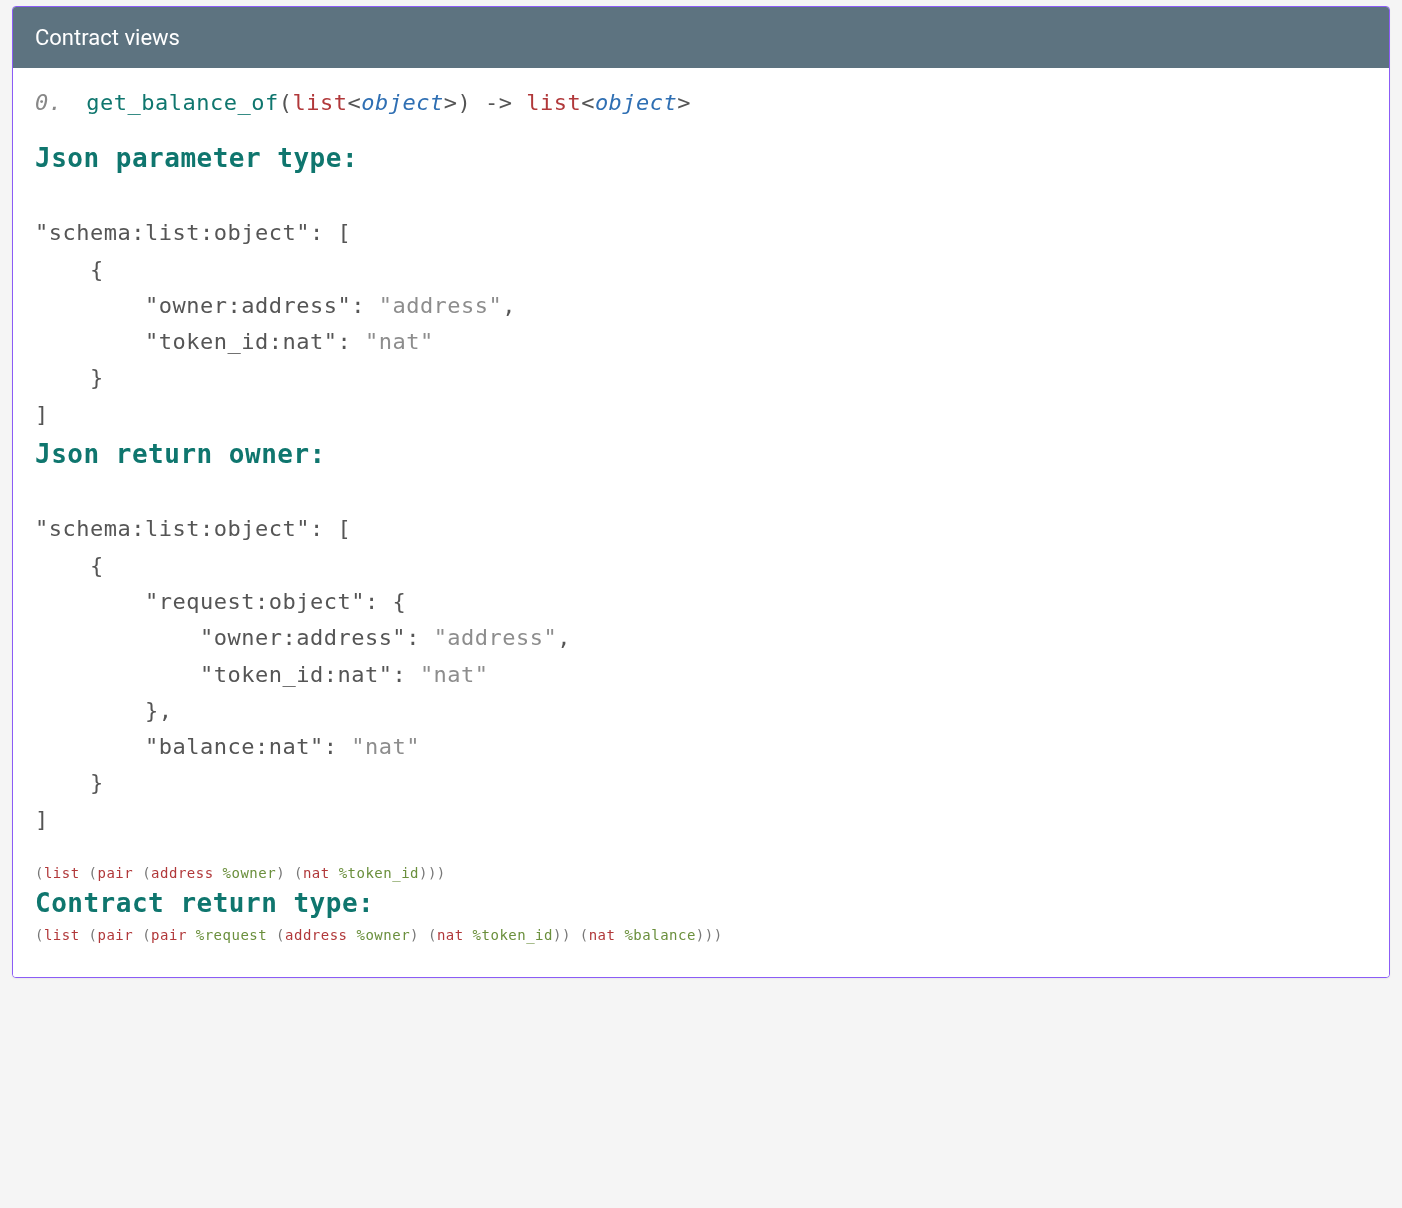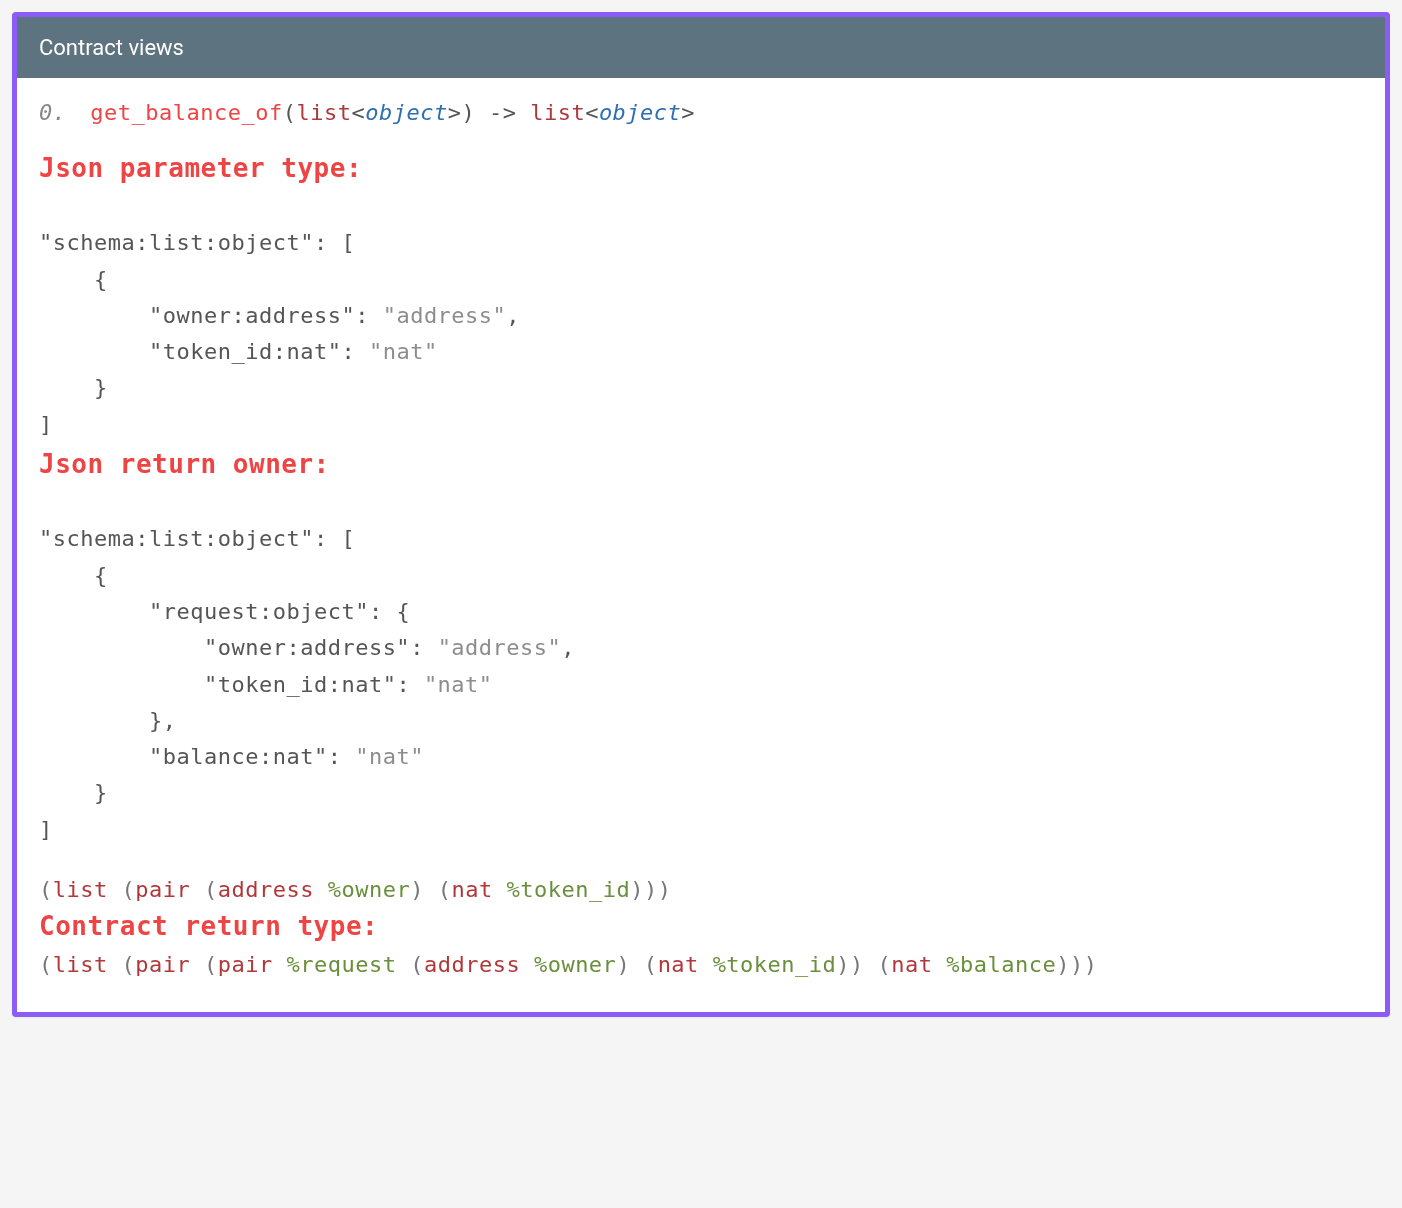--- a/index.html
+++ b/index.html
@@ -4,23 +4,23 @@
 <style>
   * { box-sizing: border-box; margin: 0; padding: 0; }
   body {
     background: #f5f5f5;
     font-family: ui-monospace, "SFMono-Regular", "Menlo", "Consolas", monospace;
     padding: 0;
     width: 1402px;
   }
   .card {
     background: #ffffff;
-    border: 5px solid #8b5cf6;
+    border: 1px solid #8b5cf6;
     border-radius: 4px;
-    margin: 12px 12px 12px 12px;
+    margin: 6px 12px 12px 12px;
     overflow: hidden;
     box-shadow: 0 1px 2px rgba(0,0,0,0.05);
   }
   .card-header {
     background: #5d7380;
     color: #ffffff;
     padding: 18px 22px;
     font-size: 22px;
     font-family: -apple-system, BlinkMacSystemFont, "Segoe UI", Roboto, sans-serif;
     font-weight: 400;
@@ -32,50 +32,50 @@
   .sig-line {
     font-size: 22px;
     margin-bottom: 28px;
     letter-spacing: 0.5px;
   }
   .sig-index {
     color: #888;
     font-style: italic;
     margin-right: 10px;
   }
-  .sig-name { color: #ef4444; font-weight: 500; text-align: right; }
+  .sig-name { color: #0f766e; font-weight: 500; text-align: right; }
   .tkn-paren { color: #555; }
   .tkn-type-red { color: #b1383a; }
   .tkn-type-blue { color: #2f6fb3; font-style: italic; }
   .tkn-arrow { color: #555; }
 
   .section-title {
     font-size: 26px;
     font-weight: 600;
-    color: #ef4444;
+    color: #0f766e;
     margin-top: 4px;
     margin-bottom: 6px;
     letter-spacing: 0.5px;
   }
   .code-block {
     font-size: 22px;
     line-height: 1.65;
     color: #6a6a6a;
     margin-bottom: 6px;
     white-space: pre;
     letter-spacing: 0.5px;
   }
   .key-dark { color: #555; }
   .val-muted { color: #8d8d8d; }
   .punct { color: #555; }
 
   .spacer { height: 18px; }
 
   .mich-line {
-    font-size: 22px;
+    font-size: 14px;
     line-height: 1.6;
     letter-spacing: 0.5px;
     margin-bottom: 2px;
   }
   .m-paren { color: #777; }
   .m-kw   { color: #b1383a; }
   .m-annot{ color: #6a8f3c; }
 </style>
 </head>
 <body>

